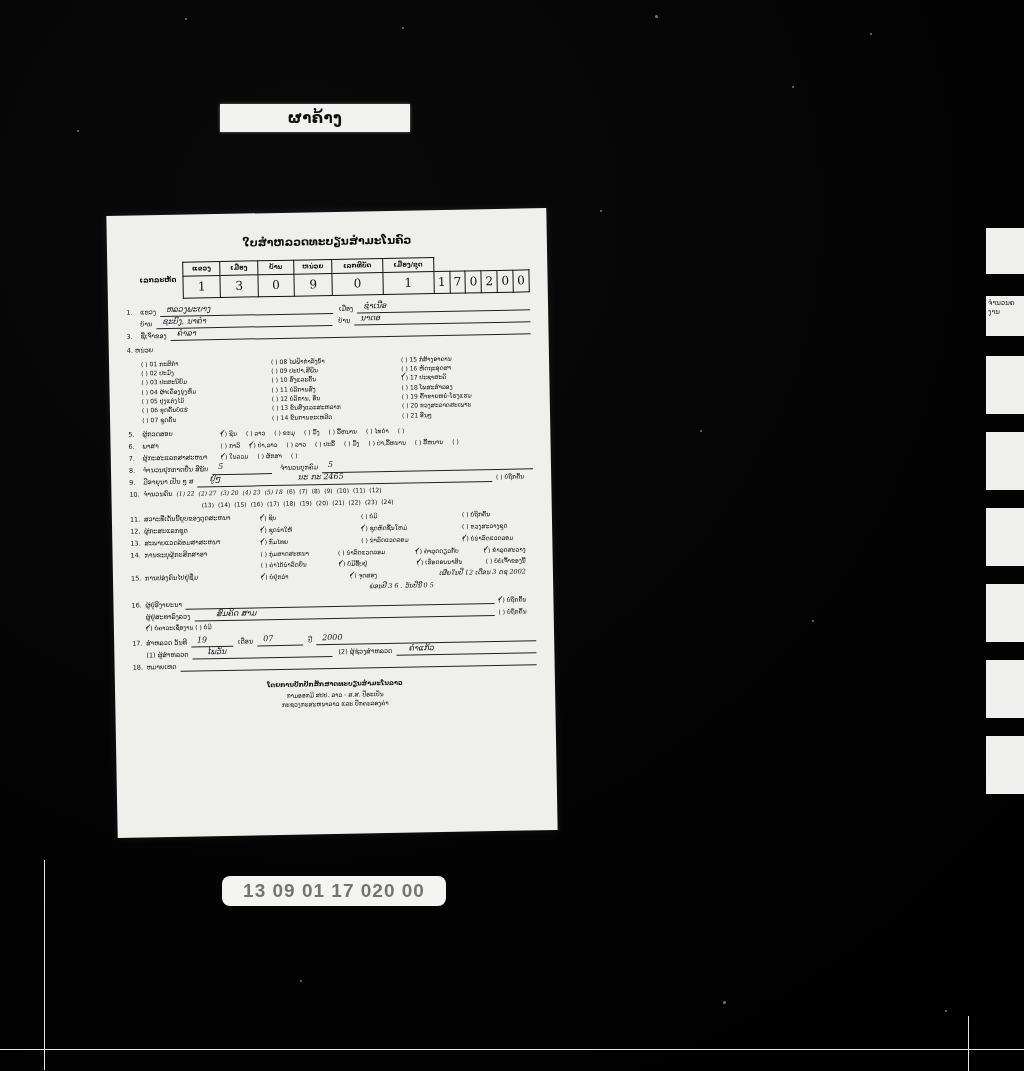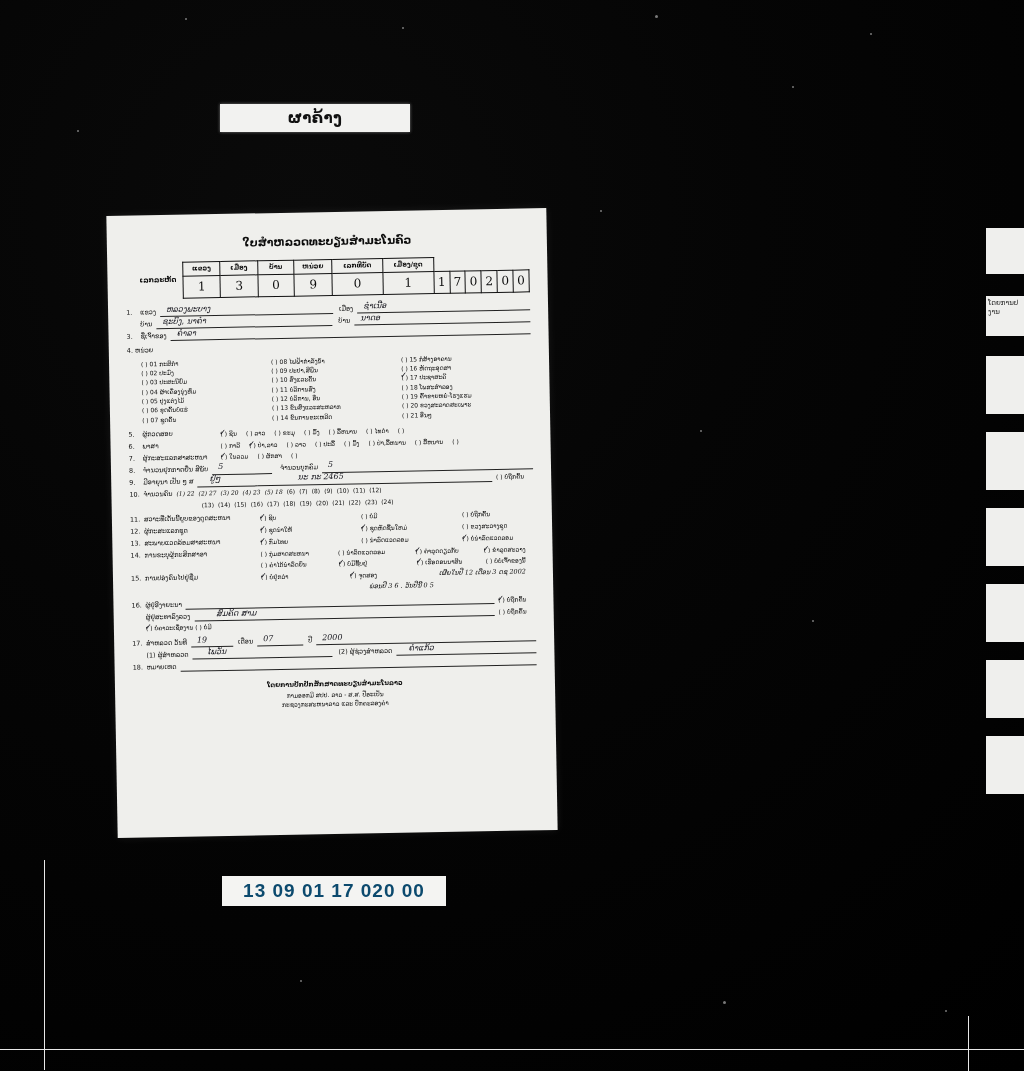--- a/index.html
+++ b/index.html
@@ -12,22 +12,22 @@
   .speck{position:absolute;background:#d8d8d8;border-radius:50%;opacity:.55;}
 
   
   #top-label{position:absolute;left:220px;top:104px;width:190px;height:28px;
     background:#f2f2f0;color:#111;display:flex;align-items:center;justify-content:center;
     font-size:15px;font-weight:bold;letter-spacing:.5px;
     box-shadow:0 0 3px #777;}
 
   
   #bottom-label{position:absolute;left:222px;top:876px;width:224px;height:30px;
-    background:#f4f4f2;color:#0c4a6e;display:flex;align-items:center;justify-content:center;
-    font-size:19px;font-weight:bold;letter-spacing:1px;font-family:"Liberation Sans",sans-serif;}
+    background:#f4f4f2;color:#737373;display:flex;align-items:center;justify-content:center;
+    font-size:19px;font-weight:bold;letter-spacing:1px;font-family:"Liberation Sans",sans-serif;border-radius:8px;}
 
   
   .sprocket{position:absolute;background:#efefed;}
   #sprocket-note{position:absolute;left:986px;top:296px;width:38px;height:40px;
      background:#efefed;color:#222;font-size:7px;line-height:1.25;padding:3px 2px;
      box-sizing:border-box;overflow:hidden;}
 
   
   .regline{position:absolute;background:#e8e8e8;}
 
@@ -90,21 +90,21 @@
 <div class="speck" style="left:812px;top:620px;width:2px;height:2px;"></div>
 <div class="speck" style="left:300px;top:980px;width:2px;height:2px;"></div>
 <div class="speck" style="left:723px;top:1001px;width:3px;height:3px;"></div>
 <div class="speck" style="left:945px;top:1010px;width:2px;height:2px;"></div>
 
 <div class="regline" style="left:44px;top:860px;width:1px;height:210px;"></div>
 <div class="regline" style="left:0px;top:1049px;width:1024px;height:1px;"></div>
 <div class="regline" style="left:968px;top:1016px;width:1px;height:55px;"></div>
 
 <div class="sprocket" style="left:986px;top:228px;width:38px;height:46px;"></div>
-<div id="sprocket-note">ໂດຍການປ
+<div id="sprocket-note">ຈຳນວນຄ
 ງານ</div>
 <div class="sprocket" style="left:986px;top:356px;width:38px;height:58px;"></div>
 <div class="sprocket" style="left:986px;top:432px;width:38px;height:58px;"></div>
 <div class="sprocket" style="left:986px;top:508px;width:38px;height:58px;"></div>
 <div class="sprocket" style="left:986px;top:584px;width:38px;height:58px;"></div>
 <div class="sprocket" style="left:986px;top:660px;width:38px;height:58px;"></div>
 <div class="sprocket" style="left:986px;top:736px;width:38px;height:58px;"></div>
 
 <div id="top-label">ຜາຄ້າງ</div>
 <div id="bottom-label">13 09 01 17 020 00</div>

